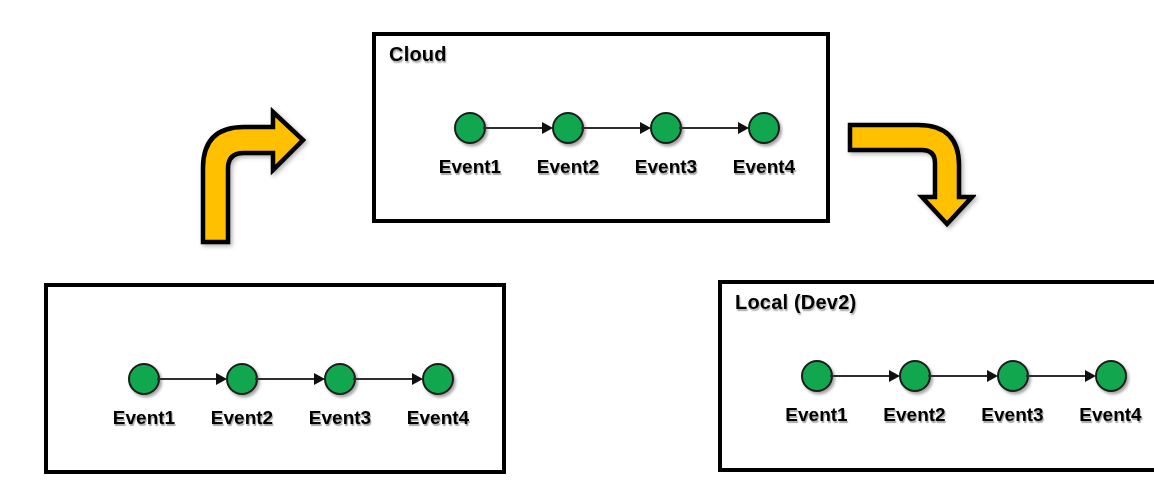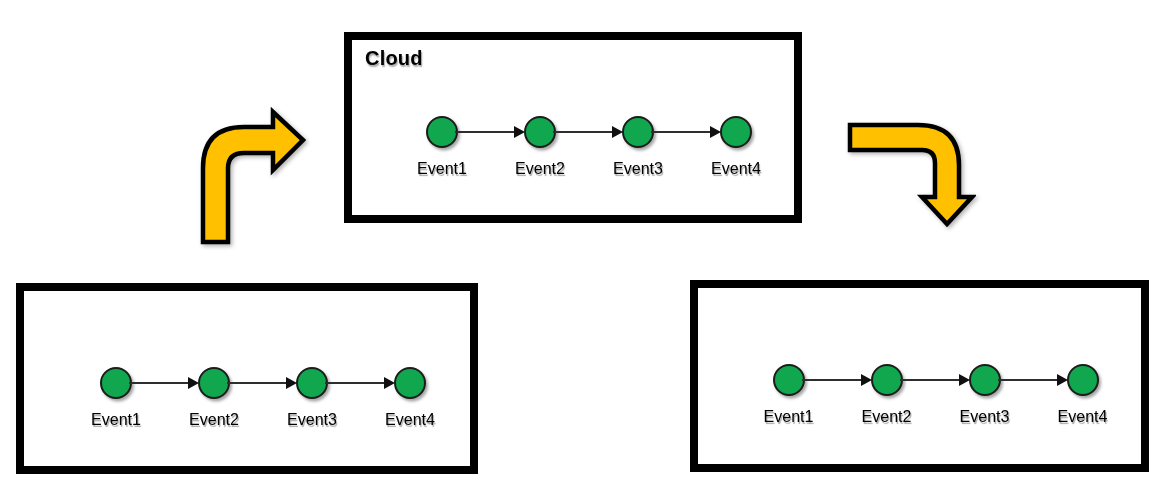--- a/index.html
+++ b/index.html
@@ -4,22 +4,23 @@
 <style>
   html,body { margin:0; padding:0; background:#ffffff; }
   .canvas {
     position:relative; width:1154px; height:485px; background:#ffffff;
     font-family:"Liberation Sans", sans-serif; overflow:hidden;
   }
 
   
   .panel {
     position:absolute; background:#ffffff;
-    border:8px solid #404040;
+    border:4px solid #404040;
     box-sizing:border-box;
+    margin-left:28px;
   }
   .panel-cloud { left:344px; top:32px;  width:458px; height:191px; }
   .panel-dev1  { left:16px;  top:283px; width:462px; height:191px; }
   .panel-dev2  { left:690px; top:280px; width:459px; height:192px; }
 
   .panel-title {
     position:absolute; top:7px; left:13px;
     font-size:20px; font-weight:bold; color:#000;
     letter-spacing:0.2px;
     text-shadow:1px 1.5px 1.5px rgba(0,0,0,0.35);
@@ -33,21 +34,21 @@
     display:flex; align-items:flex-start;
   }
   .node { position:relative; width:32px; height:32px; }
   .circle {
     width:32px; height:32px; border-radius:50%;
     border:2px solid #1c1c1c; box-sizing:border-box;
     box-shadow:2px 2.5px 3px rgba(0,0,0,0.35);
   }
   .node .label {
     position:absolute; top:44px; left:50%; transform:translateX(-50%);
-    font-size:16px; font-weight:normal; color:#000; white-space:nowrap;
+    font-size:19px; font-weight:bold; color:#000; white-space:nowrap;
     text-shadow:1px 1.5px 1px rgba(0,0,0,0.35);
   }
   .connector { position:relative; width:66px; height:32px; }
   .connector::before {
     content:""; position:absolute; left:-3px; right:8px; top:15px;
     height:2px; background:#2e2e2e;
   }
   .connector::after {
     content:""; position:absolute; right:-1px; top:10px;
     width:0; height:0;
@@ -110,20 +111,21 @@
         </div>
         <div class="connector"></div>
         <div class="node">
           <div class="circle" style="background: rgb(17, 167, 79); border-color: rgb(28, 28, 28);"></div>
           <div class="label">Event4</div>
         </div>
       </div>
   </div>
 
   <div class="panel panel-dev2" style="border-color: rgb(0, 0, 0);">
+    <div class="panel-title">Local (Dev2)</div>
     <div class="chain">
         <div class="node">
           <div class="circle" style="background: rgb(17, 167, 79); border-color: rgb(28, 28, 28);"></div>
           <div class="label">Event1</div>
         </div>
         <div class="connector"></div>
         <div class="node">
           <div class="circle" style="background: rgb(17, 167, 79); border-color: rgb(28, 28, 28);"></div>
           <div class="label">Event2</div>
         </div>

